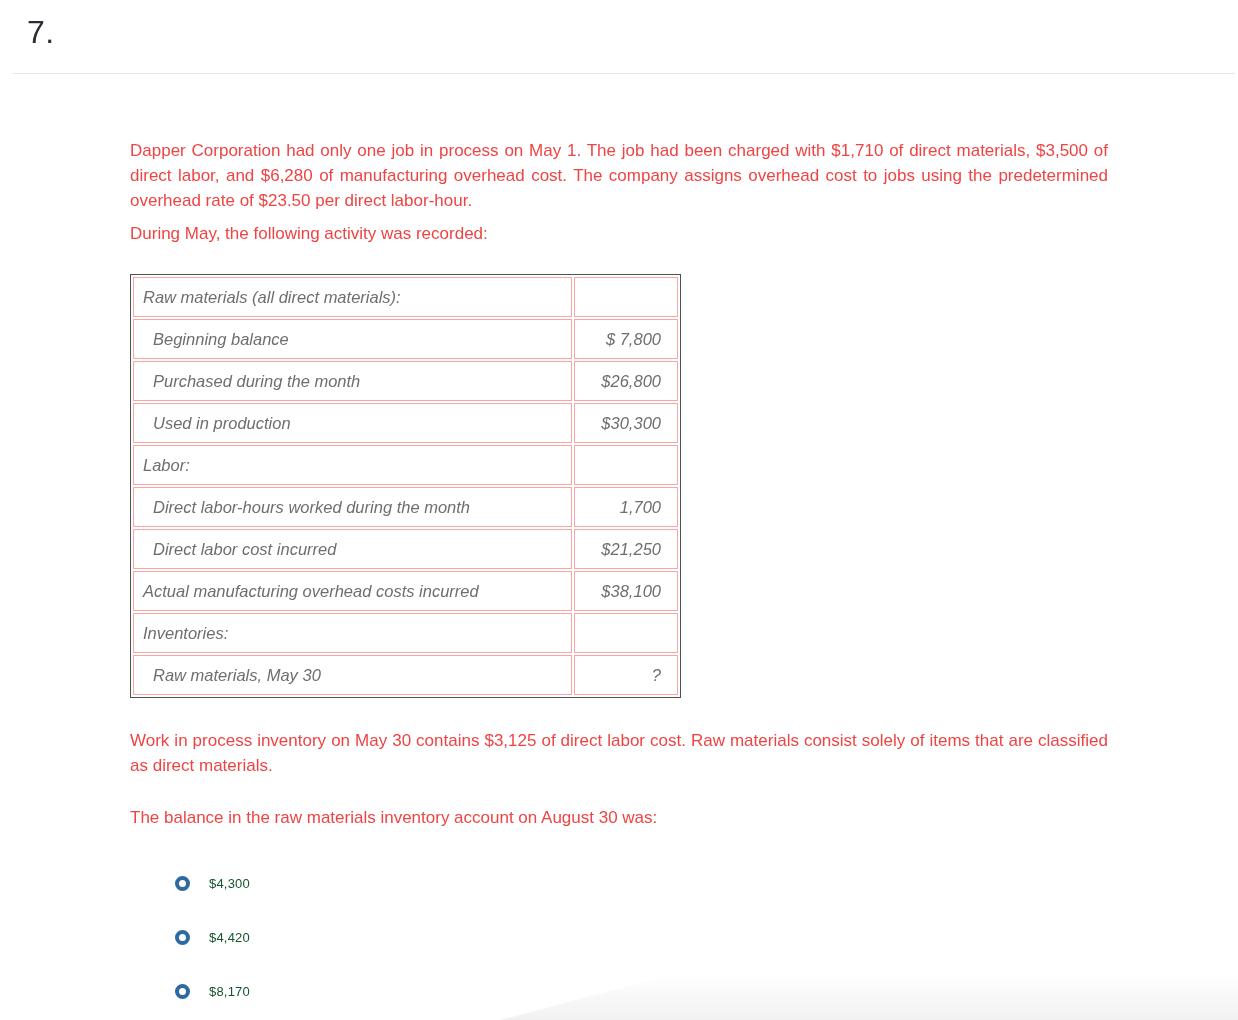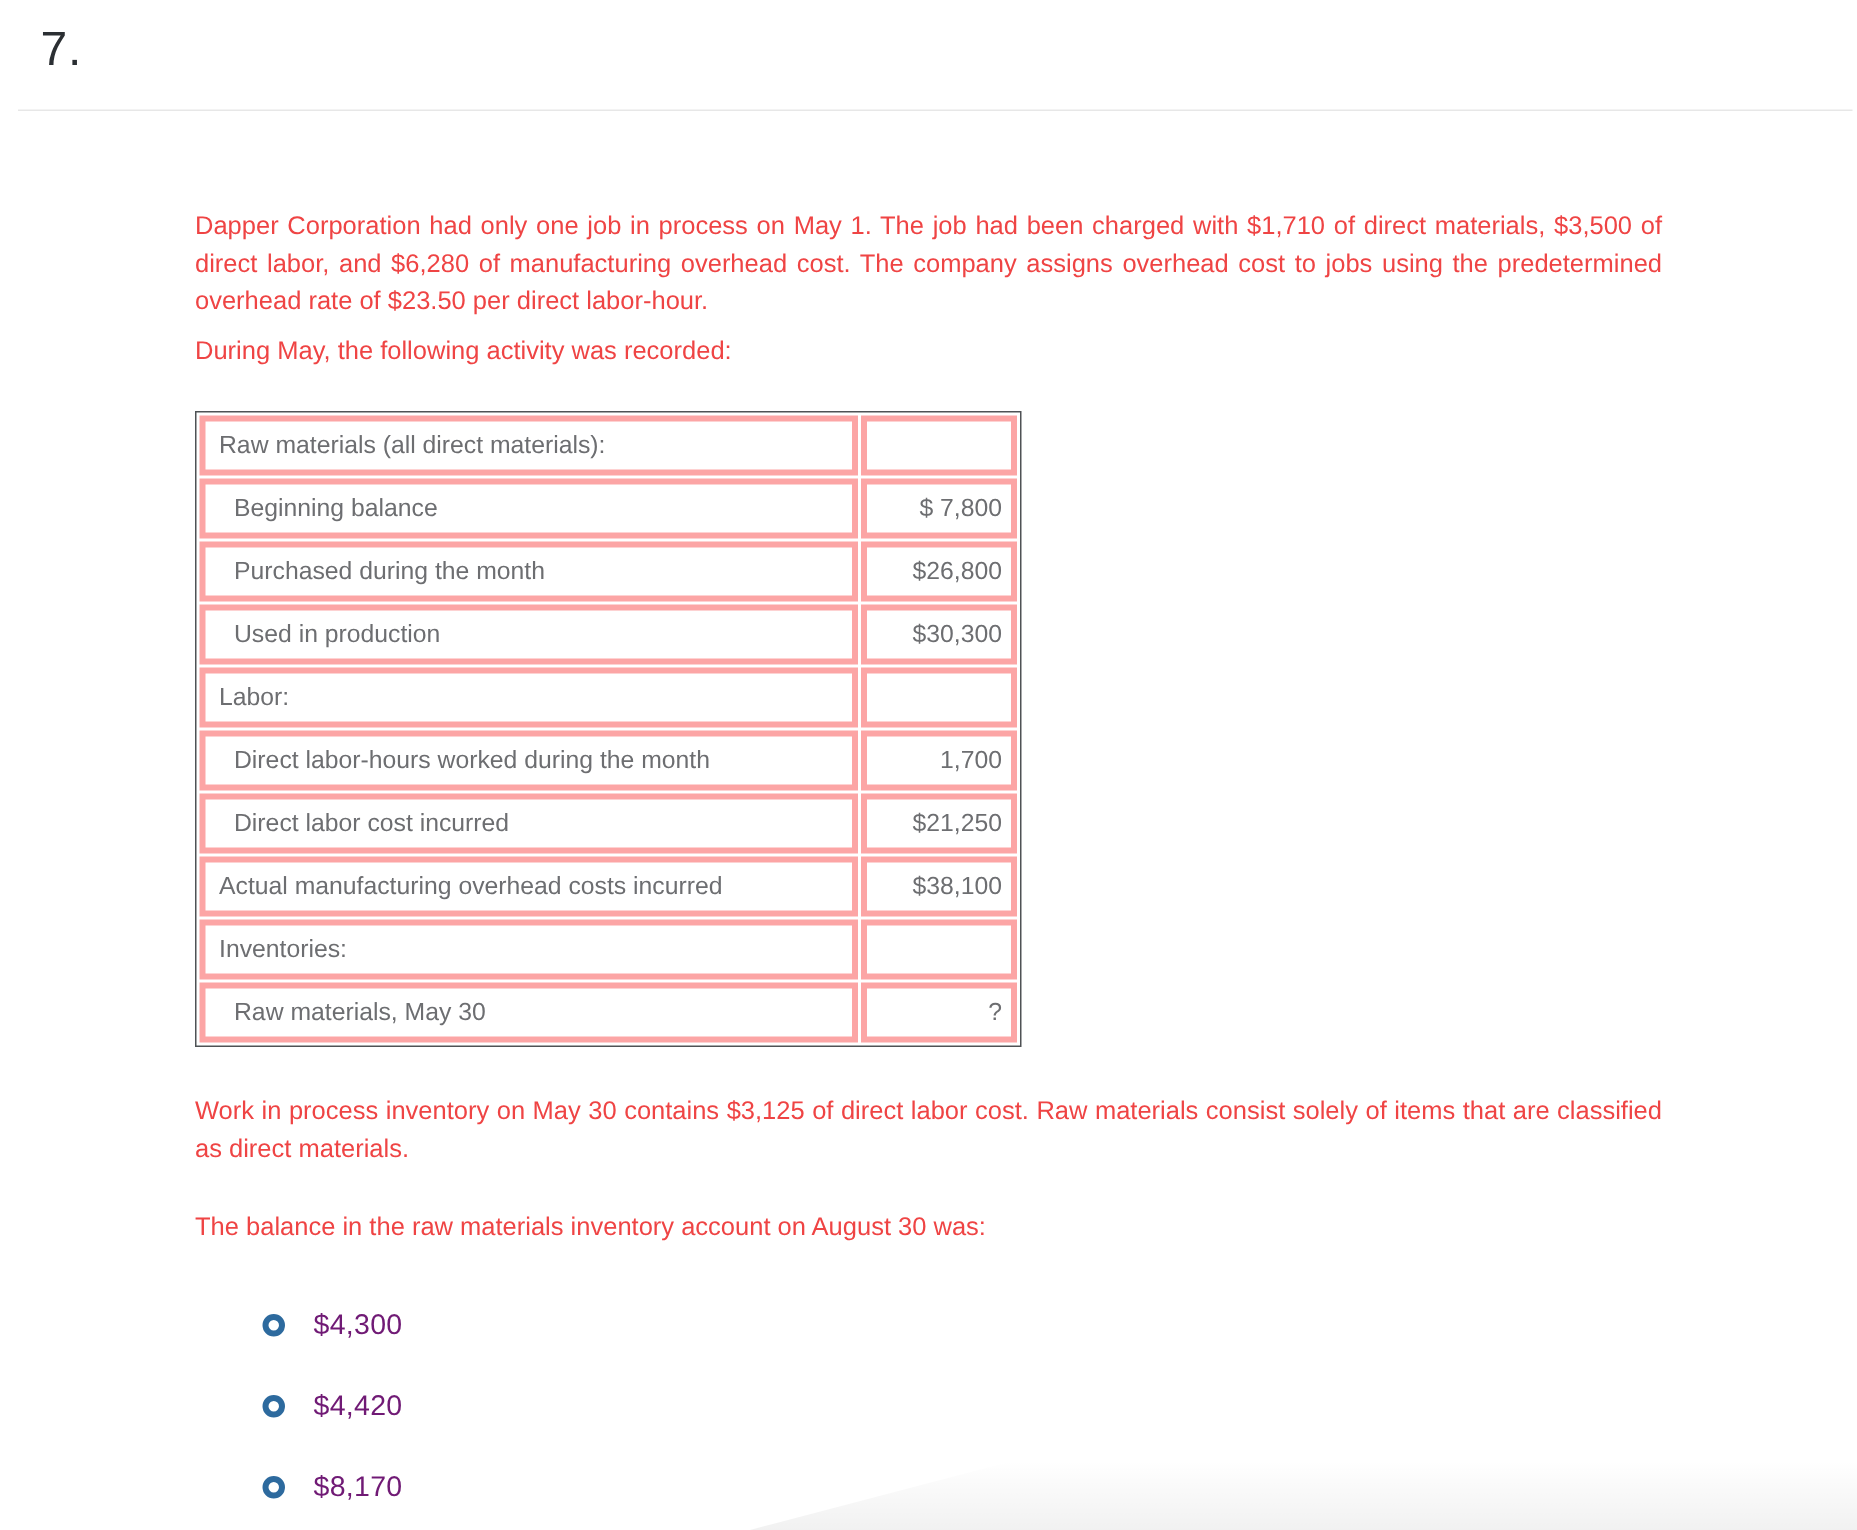--- a/index.html
+++ b/index.html
@@ -44,33 +44,34 @@
 
   table.activity-table {
     margin-top: 28px;
     border-collapse: separate;
     border-spacing: 2px;
     border: 1px solid #4f5255;
     width: 551px;
     background: #ffffff;
   }
   table.activity-table td {
-    border: 4px solid #fca5a5;
+    border: 1px solid #fca5a5;
     font-size: 16.5px;
     color: #6d6e71;
     height: 40px;
     padding: 0 5px 0 9px;
     white-space: nowrap;
+    font-style: italic;
   }
   table.activity-table td.lbl { width: 439px; }
   table.activity-table td.lbl.ind { padding-left: 19px; margin-top: 11px; }
   table.activity-table td.val {
     width: 104px;
     text-align: right;
-    padding: 0 6px 0 2px;
+    padding: 0 16px 0 2px;
   }
 
   .options {
     margin-top: 38px;
     margin-left: 45px;
   }
   .option {
     display: flex;
     align-items: center;
     height: 31px;
@@ -80,22 +81,22 @@
   .radio {
     display: inline-block;
     width: 15px; height: 15px;
     border: 4px solid #2d6a9e;
     border-radius: 50%;
     background: #ffffff;
     flex: 0 0 auto;
   }
   .option-label {
     margin-left: 19px;
-    font-size: 19px;
-    color: #701a75;
+    font-size: 13px;
+    color: #14532d;
     letter-spacing: 0.2px;
   }
 
   .bottom-shadow {
     position: absolute;
     left: 500px; right: 0; bottom: 0;
     height: 46px;
     background: linear-gradient(to bottom, rgba(0,0,0,0) 0%, rgba(0,0,0,0.055) 100%);
     clip-path: polygon(0 100%, 175px 0, 100% 0, 100% 100%);
     pointer-events: none;

